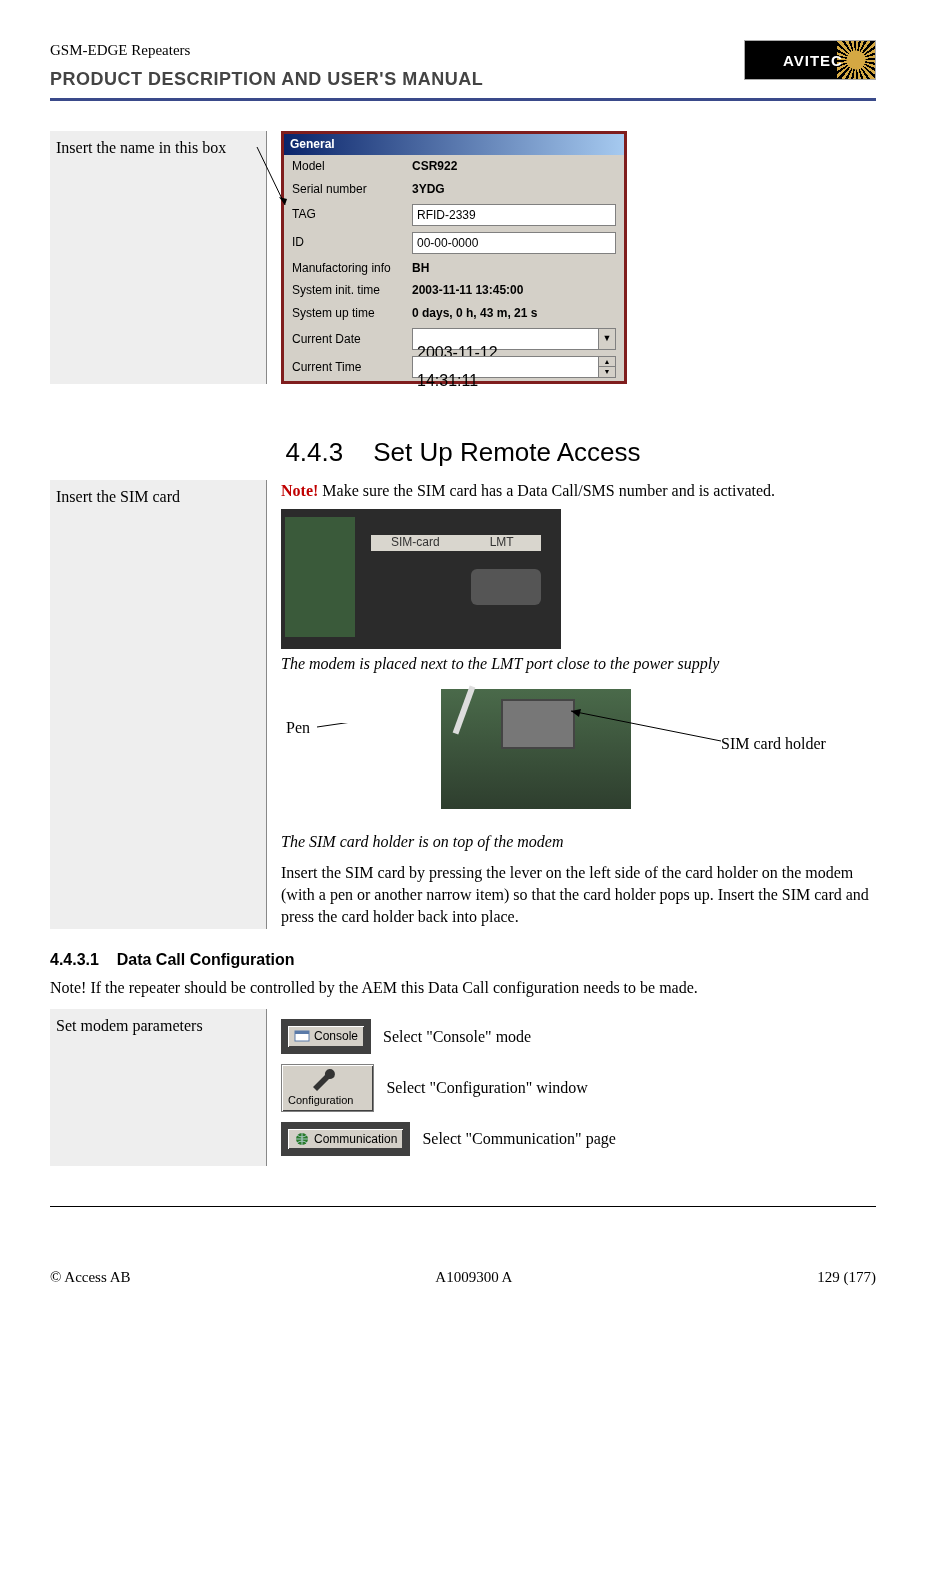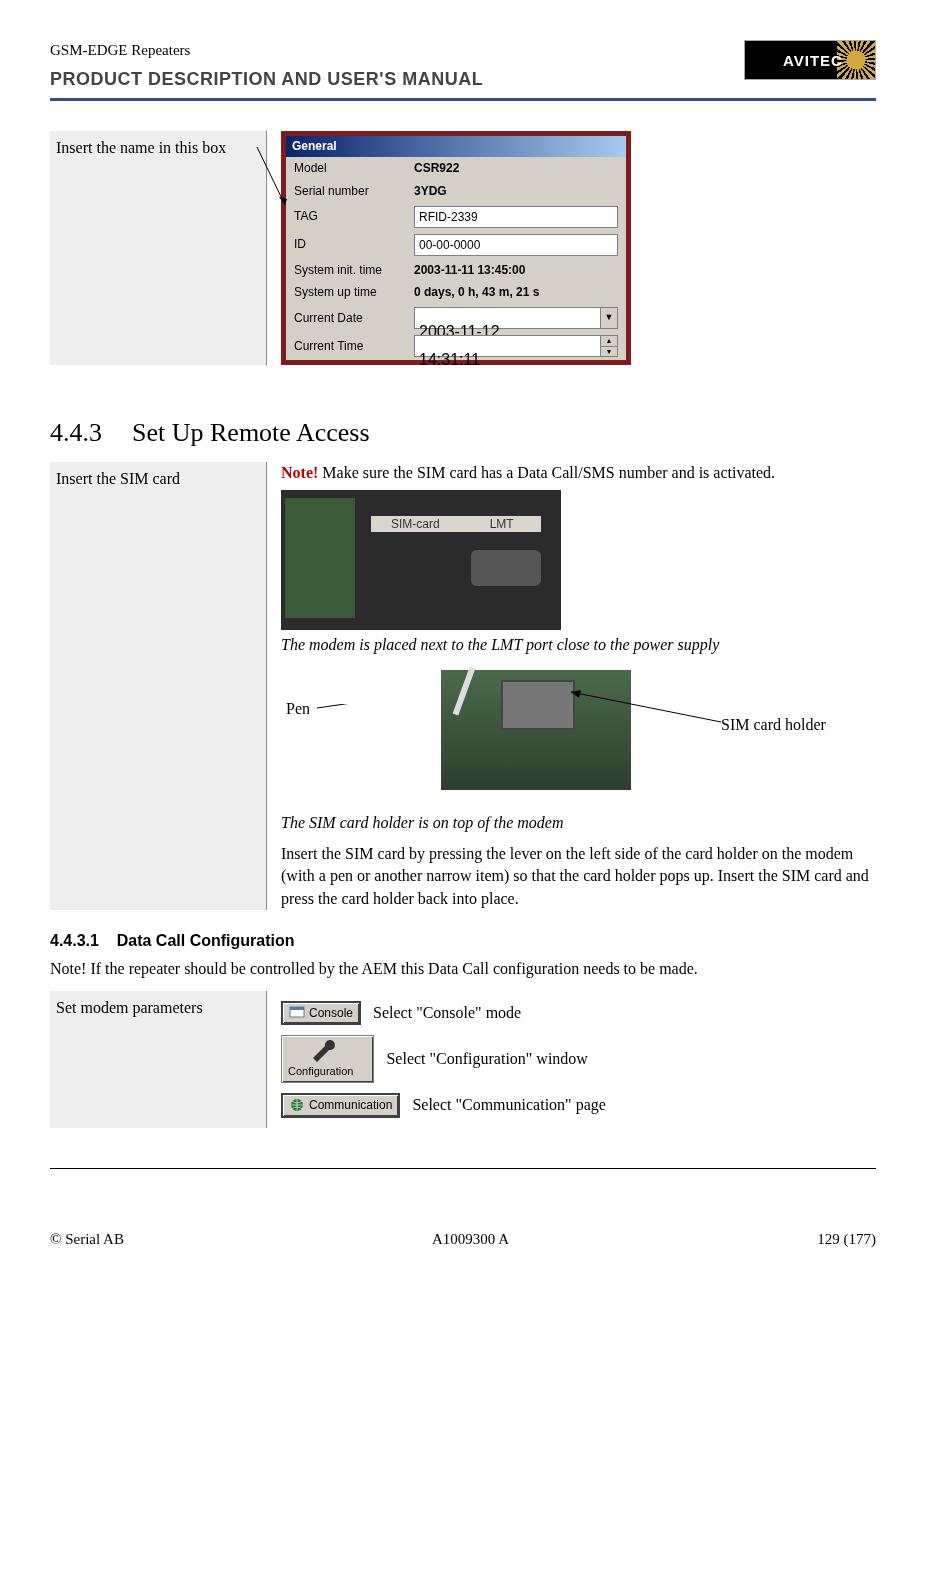--- a/index.html
+++ b/index.html
@@ -83,21 +83,21 @@
   }
   .maincol {
     flex: 1;
     padding-left: 14px;
   }
 
   
   .panel {
     width: 340px;
     background: #d4d0c8;
-    border: 5px solid #7f1d1d;
+    border: 3px solid #7f1d1d;
     font-family: Tahoma, Arial, sans-serif;
     font-size: 12px;
   }
   .panel-title {
     background: linear-gradient(to right, #0a246a, #a6caf0);
     color: #fff;
     font-weight: bold;
     padding: 2px 6px;
     font-size: 12px;
   }
@@ -157,24 +157,25 @@
     line-height: 9px;
   }
   .sbtns div:first-child { border-bottom: 1px solid #808080; }
 
   
   .arrow-svg {
     overflow: visible;
   }
 
   h2.section {
-    font-family: Liberation Serif, serif;
+    font-family: Liberation Sans, sans-serif;
     font-size: 26px;
     font-weight: normal;
     margin: 50px 0 10px 0;
+    text-align: center;
   }
   h2.section .secno { margin-right: 30px; }
 
   .note-red { color: #c00000; font-weight: bold; }
 
   .photo {
     width: 280px;
     height: 140px;
     background: #2b2b2b;
     position: relative;
@@ -256,21 +257,21 @@
     font-family: Verdana, Arial, sans-serif;
     font-size: 16px;
     font-weight: bold;
     margin: 20px 0 6px 0;
   }
 
   .btn-img {
     display: inline-flex;
     align-items: center;
     background: #d4d0c8;
-    border: 2px solid #404040;
+    border: 7px solid #404040;
     box-shadow: inset 1px 1px #fff, inset -1px -1px #404040;
     padding: 2px 6px;
     font-family: Tahoma, Arial, sans-serif;
     font-size: 12px;
     gap: 4px;
     vertical-align: middle;
     margin-right: 8px;
   }
   .btn-img .ico {
     width: 16px;
@@ -345,20 +346,24 @@
       </div>
       <div class="panel-row">
         <span class="plabel">TAG</span>
         <input type="text" value="RFID-2339" style="">
       </div>
       <div class="panel-row">
         <span class="plabel">ID</span>
         <input type="text" value="00-00-0000" style="">
       </div>
       <div class="panel-row">
+        <span class="plabel">Manufactoring info</span>
+        <span class="pvalue-bold">BH</span>
+      </div>
+      <div class="panel-row">
         <span class="plabel">System init. time</span>
         <span class="pvalue-bold">2003-11-11    13:45:00</span>
       </div>
       <div class="panel-row">
         <span class="plabel">System up time</span>
         <span class="pvalue-bold">0 days, 0 h, 43 m, 21 s</span>
       </div>
       <div class="panel-row">
         <span class="plabel">Current Date</span>
         <div class="dropdown">
@@ -467,16 +472,16 @@
         <span>Communication</span>
       </span>
       <span class="after">Select "Communication" page</span>
     </div>
 
   </div>
 </div>
 
 <hr class="hr-foot">
 <div class="footer">
-  <span>© Serial AB</span>
+  <span>© Access AB</span>
   <span>A1009300 A</span>
   <span>129 (177)</span>
 </div>
 
 </body></html>

